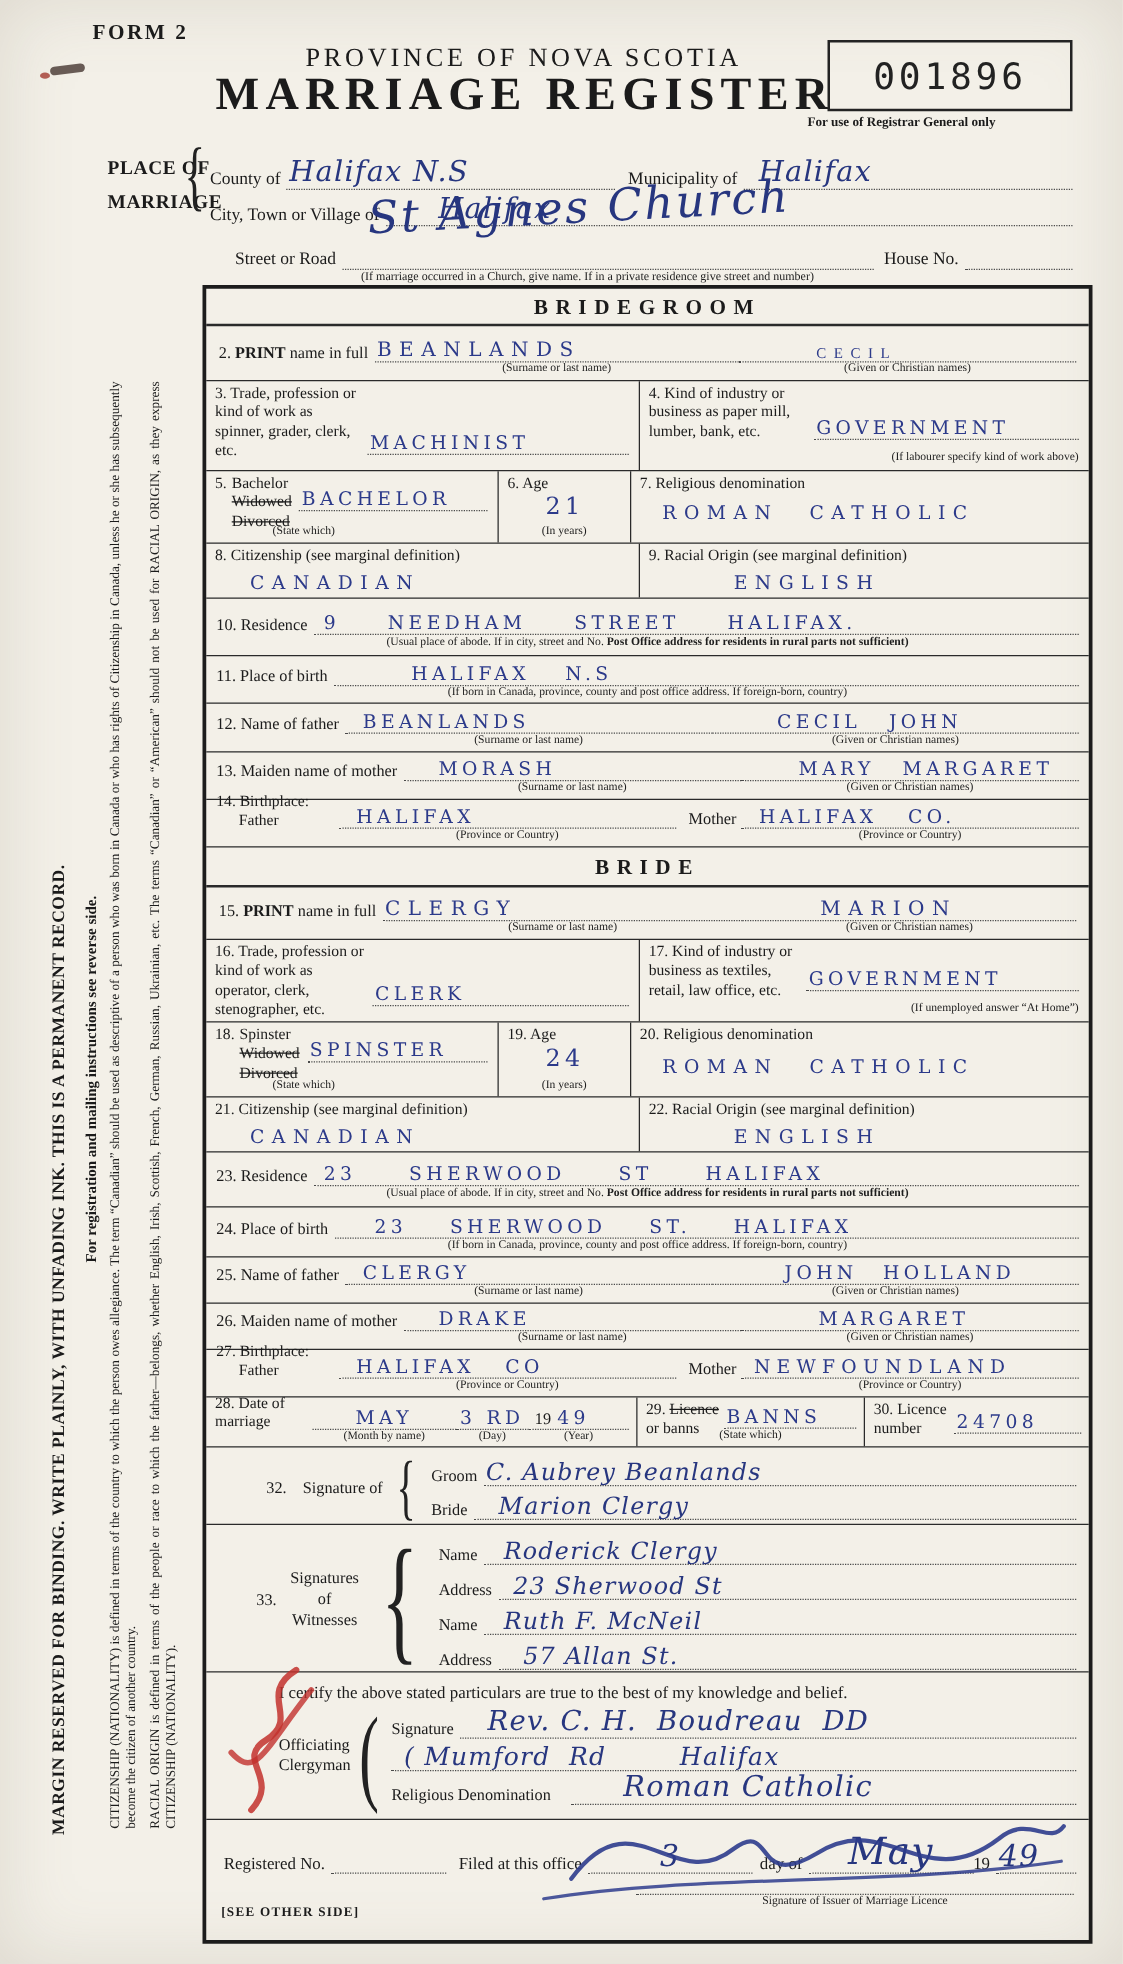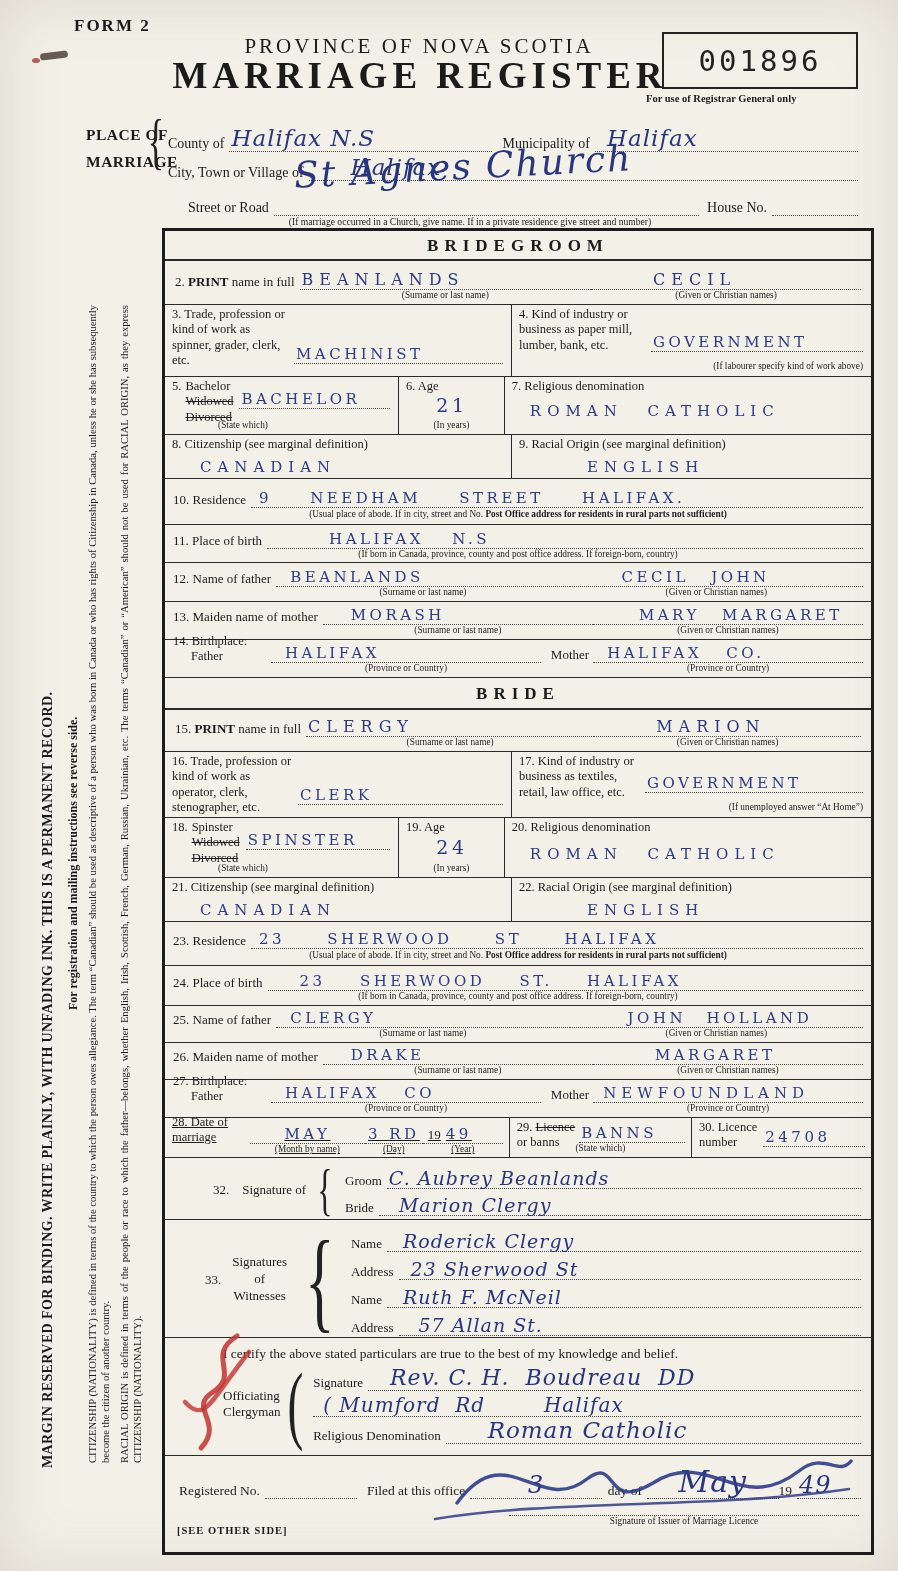--- a/index.html
+++ b/index.html
@@ -96,21 +96,21 @@
         <span>2.</span> <b>PRINT</b> <span>name in full</span>
       </span>
       <div class="fcol" style="flex:1.08;">
         <div class="fill">
             <span class="hw" style="font-size:16px; letter-spacing:6px;">BEANLANDS</span>
           </div>
         <div class="cap">(Surname or last name)</div>
       </div>
       <div class="fcol">
         <div class="fill">
-            <span class="hw" style="font-size:16px; letter-spacing:6px; margin-left:60px;">CECIL</span>
+            <span class="hw" style="font-size:12px; letter-spacing:6px; margin-left:60px;font-family:Liberation Serif, serif;">CECIL</span>
           </div>
         <div class="cap">(Given or Christian names)</div>
       </div>
     </div>
 
     <div class="frow cols" style="height:72px;">
       <div class="cell" style="width:49%; display:flex;">
         <div class="lbl" style="width:118px;">3. Trade, profession or kind of work as spinner, grader, clerk, etc.</div>
         <div class="fill" style="margin:0 2px 12px 4px;">
             <span class="hw">MACHINIST</span>
@@ -377,21 +377,21 @@
       <span class="lead" style="padding:0 4px 12px 10px;">Mother</span>
       <div class="fcol">
         <div class="fill">
             <span class="hw" style="margin-left:8px; letter-spacing:5px;">NEWFOUNDLAND</span>
           </div>
         <div class="cap">(Province or Country)</div>
       </div>
     </div>
 
     <div class="frow cols" style="height:40px;">
-      <div class="cell" style="width:48.7%; display:flex; align-items:flex-end; padding-bottom:1px;text-decoration:underline;">
+      <div class="cell" style="width:48.7%; display:flex; align-items:flex-end; padding-bottom:1px;">
         <div class="lbl" style="width:78px; padding-bottom:11px;">28. Date of marriage</div>
         <div class="fcol">
           <div class="fill c">
               <span class="hw">MAY</span>
             </div>
           <div class="cap">(Month by name)</div>
         </div>
         <div class="fcol" style="max-width:58px;">
           <div class="fill c">
               <span class="hw">3 RD</span>
@@ -496,21 +496,21 @@
             <span class="lead">Signature</span>
             <div class="fill">
                 <span class="cur" style="font-size:22px; margin-left:20px;">Rev. C. H.  Boudreau  DD</span>
               </div>
           </div>
           <div class="line" style="height:26px;justify-content:center;">
             <div class="fill">
                 <span class="cur" style="font-size:20px; margin-left:8px;">( Mumford  Rd        Halifax</span>
               </div>
           </div>
-          <div class="line" style="height:27px;">
+          <div class="line" style="height:27px;gap:11px;">
             <span class="lead">Religious Denomination</span>
             <div class="fill">
                 <span class="cur" style="font-size:23px; margin-left:40px;">Roman Catholic</span>
               </div>
           </div>
         </div>
       </div>
       <svg width="90" height="130" viewBox="0 0 90 130" style="position:absolute; left:10px; top:-8px; overflow:visible;">
         <path d="M62 6 C30 26, 66 44, 38 62 C12 78, 50 92, 26 118" stroke="#c2312d" stroke-width="5" fill="none" opacity="0.85" stroke-linecap="round"></path>
         <path d="M10 72 C30 94, 36 70, 74 22" stroke="#c2312d" stroke-width="4.5" fill="none" opacity="0.8" stroke-linecap="round"></path>

